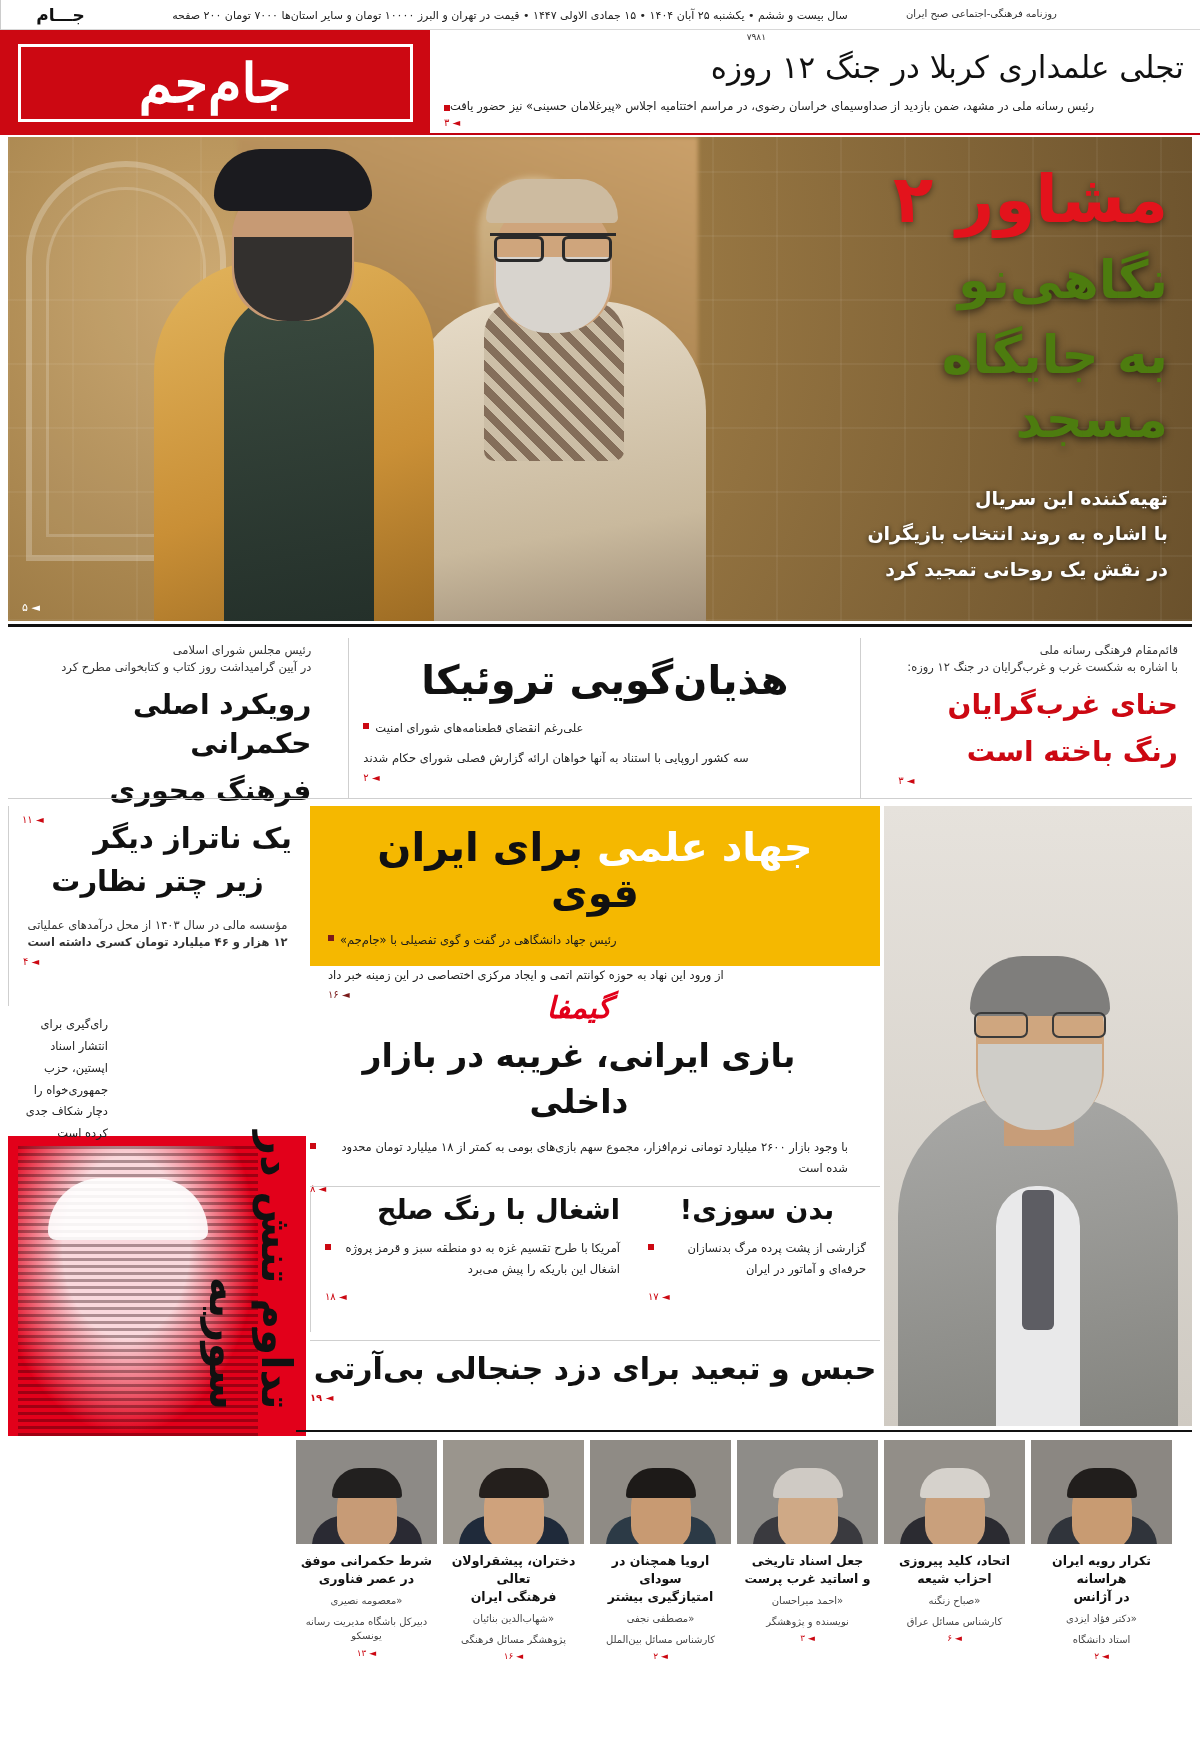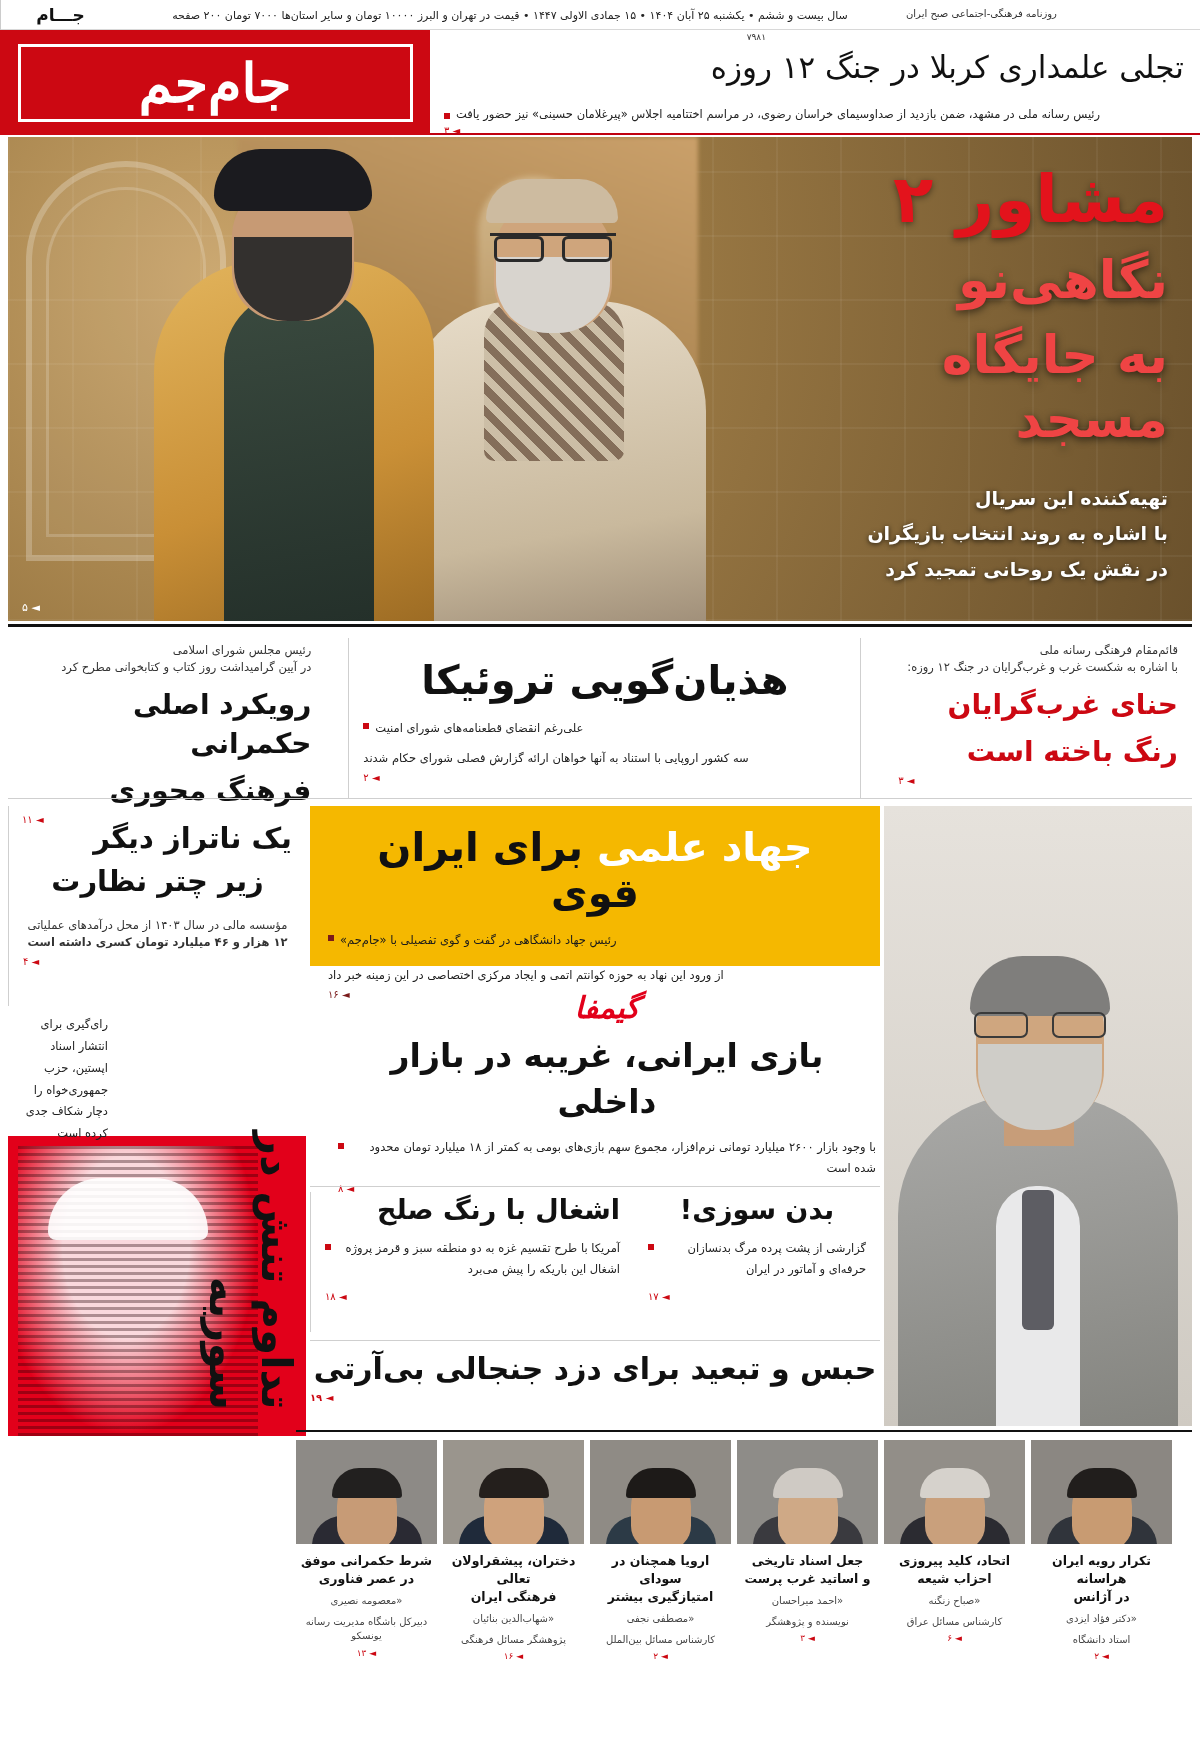--- a/index.html
+++ b/index.html
@@ -64,22 +64,22 @@
   }
   .mast-head-text {
     flex: 1; padding: 6px 16px 0 14px;
     display: flex; flex-direction: column; justify-content: flex-start;
   }
   .mast-head-text h1 {
     margin: 12px 0 0 0; font-size: 31px; font-weight: normal; color: #111;
     text-align: right; line-height: 1.25;
   }
   .mast-sub {
-    margin-top: 20px; font-size: 11.5px; color: #222; text-align: right;
-    display: flex; flex-direction: row-reverse; align-items: flex-start; gap: 6px;
+    margin-top: 12px; font-size: 11.5px; color: #222; text-align: right;
+    display: flex; flex-direction: row-reverse; align-items: flex-start; 
   }
   .bullet-sq {
     display: inline-block; width: 6px; height: 6px; background: #cc0812;
     margin-top: 6px; flex: 0 0 auto;
   }
   .pagenum {
     font-size: 10px; color: #cc0812; text-align: left; margin-top: 4px;
     direction: ltr;
   }
 
@@ -190,21 +190,21 @@
   .hero-text {
     position: absolute; right: 0; top: 0; width: 420px; height: 484px;
     padding: 26px 24px 0 10px;
     text-align: right; z-index: 5;
   }
   .hero-title {
     font-size: 66px; font-weight: bold; color: #e3131c; line-height: 1.12;
     margin: 0; text-shadow: 0 2px 6px rgba(0,0,0,.45);
   }
   .hero-title2 {
-    font-size: 52px; font-weight: bold; color: #ef4444; line-height: 1.22;
+    font-size: 52px; font-weight: bold; color: #4d7c0f; line-height: 1.22;
     margin: 12px 0 0 0; text-shadow: 0 2px 8px rgba(0,0,0,.65);
   }
   .hero-deck {
     margin-top: 30px; font-size: 19px; color: #ffffff; font-weight: bold;
     line-height: 1.85; text-shadow: 0 1px 5px rgba(0,0,0,.8);
   }
   .hero-page {
     position: absolute; left: 14px; bottom: 10px; font-size: 11px;
     color: #fff; direction: ltr; z-index: 6;
   }
@@ -328,21 +328,21 @@
     writing-mode: vertical-rl;
     height: 400px;
   }
   .poster-kicker {
     position: absolute; top: 8px; left: 8px; width: 92px;
     font-size: 11.5px; color: #222; text-align: right; line-height: 1.9;
   }
 
   
   .midcol {
-    position: absolute; top: 986px; left: 322px; width: 570px; height: 200px;
+    position: absolute; top: 986px; left: 294px; width: 570px; height: 200px;
     padding: 0 16px;
   }
   .script-logo {
     text-align: center; font-size: 30px; color: #e2001a; font-weight: bold;
     font-family: "DejaVu Serif", "Liberation Serif", serif;
     font-style: italic; margin: 4px 0 8px 0;
   }
   .mid-title {
     font-size: 33px; font-weight: bold; color: #111; text-align: center;
     line-height: 1.4; margin: 0;

